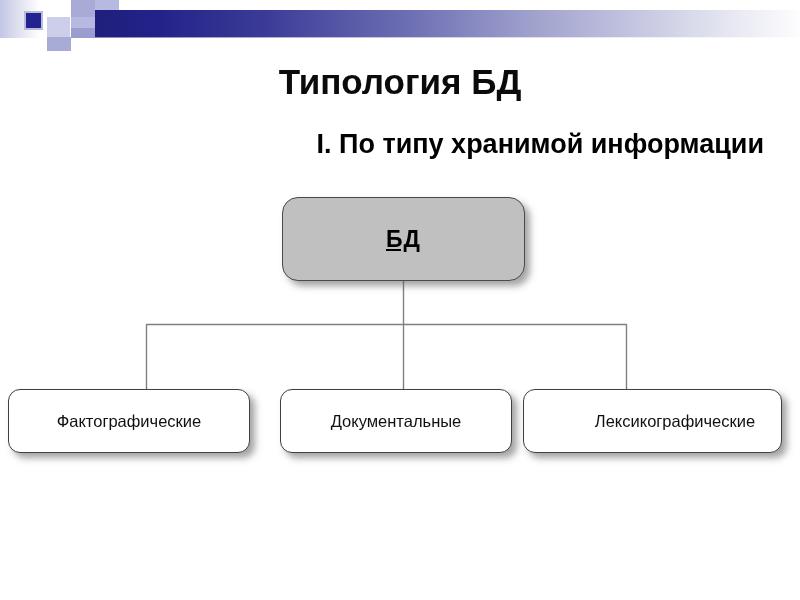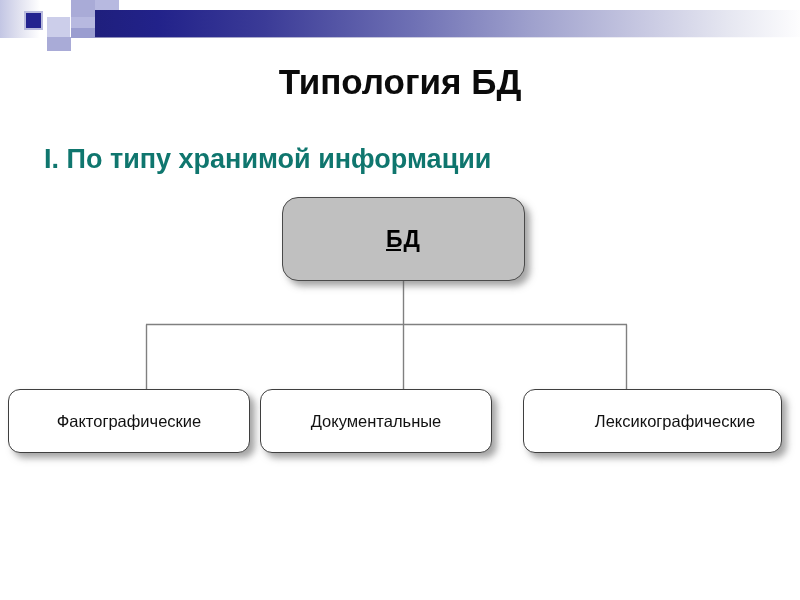--- a/index.html
+++ b/index.html
@@ -110,26 +110,26 @@
     width: 800px;
     text-align: center;
     font-size: 35px;
     font-weight: bold;
     color: #0b0b0b;
     letter-spacing: 0px;
     white-space: nowrap;
   }
   .slide-subtitle {
     position: absolute;
-    left: 44px; top: 144px;
+    left: 44px; top: 129px;
     width: 720px;
-    text-align: left;
+    text-align: right;
     font-size: 27px;
     font-weight: bold;
-    color: #0f766e;
+    color: #000000;
     white-space: nowrap;
   }
 
   
   .diagram {
     position: absolute;
     left: 0; top: 0;
     width: 800px;
     height: 600px;
   }
@@ -168,21 +168,21 @@
     height: 64px;
     background: #ffffff;
     border-radius: 12px;
   }
   .node-leaf .node-label {
     font-size: 16.5px;
     font-weight: normal;
     color: #111111;
   }
   .leaf-1 { left: 8px;   width: 242px; }
-  .leaf-2 { left: 260px; width: 232px; }
+  .leaf-2 { left: 280px; width: 232px; }
   .leaf-3 { left: 523px; width: 259px; padding-left: 45px; }
 </style>
 </head>
 <body>
 
 <div class="slide">
 
   <div class="deco">
     <div class="deco-fade"></div>
     <div class="sq sq-lav-a"></div>

